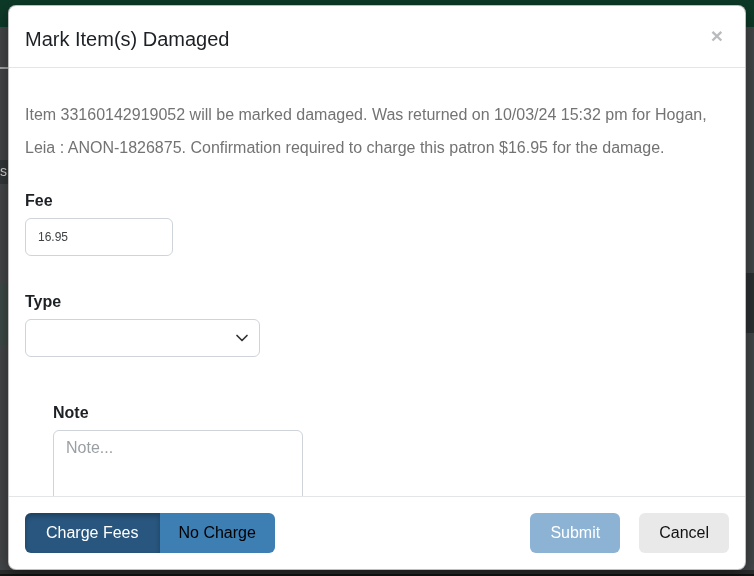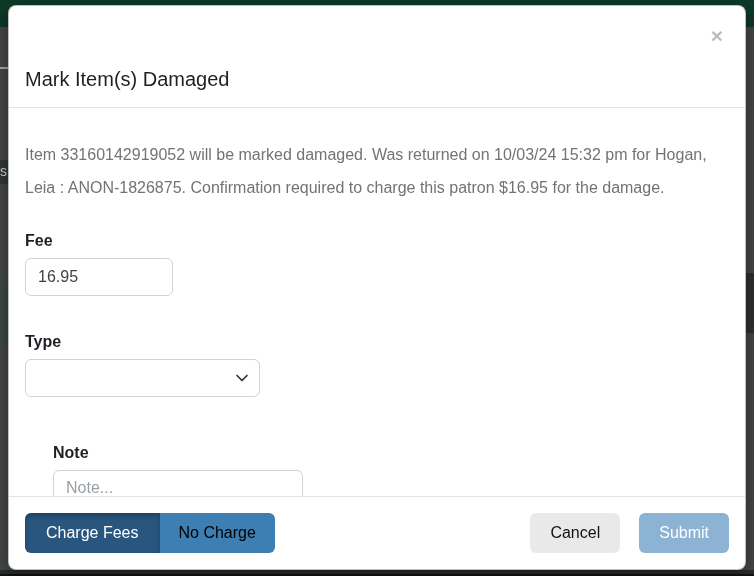--- a/index.html
+++ b/index.html
@@ -51,21 +51,21 @@
     box-shadow: 0 5px 18px rgba(0,0,0,.45);
     display: flex; flex-direction: column;
   }
   .modal-header {
     flex: 0 0 auto;
     display: flex; align-items: flex-start; justify-content: space-between;
     padding: 19px 16px 14px 16px;
     border-bottom: 1px solid #e3e5e7;
   }
   .modal-title {
-    font-size: 20px; font-weight: 400; color: #1d2125; line-height: 28px; margin-top: 40px;
+    font-size: 20px; font-weight: 400; color: #1d2125; line-height: 28px;
   }
   .close-btn {
     background: none; border: none; cursor: pointer;
     padding: 2px 6px; margin-top: -2px;
   }
   .close-btn .x {
     color: #b9bcbe; font-size: 21px; font-weight: 700; line-height: 1;
     font-family: "Liberation Sans", sans-serif;
   }
 
@@ -81,21 +81,21 @@
   .field-label {
     display: block; font-size: 16px; font-weight: 700; color: #1d2125;
     margin-bottom: 8px;
   }
   .fee-group { width: 148px; }
   .type-group { width: 235px; }
 
   .text-input {
     width: 100%; height: 38px;
     border: 1px solid #ced4da; border-radius: 6px;
-    padding: 0 12px; font-size: 16px; color: #3f4346;
+    padding: 0 12px; font-size: 12px; color: #3f4346;
     font-family: "Liberation Sans", sans-serif;
     background: #fff; outline: none;
   }
 
   .select-wrap { position: relative; width: 100%; }
   .select-input {
     width: 100%; height: 38px;
     border: 1px solid #ced4da; border-radius: 6px;
     padding: 0 34px 0 12px; font-size: 16px; color: #3f4346;
     background: #fff; appearance: none; -webkit-appearance: none;
@@ -202,18 +202,18 @@
       </div>
     </div>
   </div>
 
   <div class="modal-footer">
     <div class="btn-group">
       <button class="btn btn-charge-fees">Charge Fees</button>
       <button class="btn btn-no-charge">No Charge</button>
     </div>
     <div class="footer-right">
+      <button class="btn btn-submit">Submit</button>
       <button class="btn btn-cancel">Cancel</button>
-      <button class="btn btn-submit">Submit</button>
     </div>
   </div>
 
 </div>
 
 </body></html>

